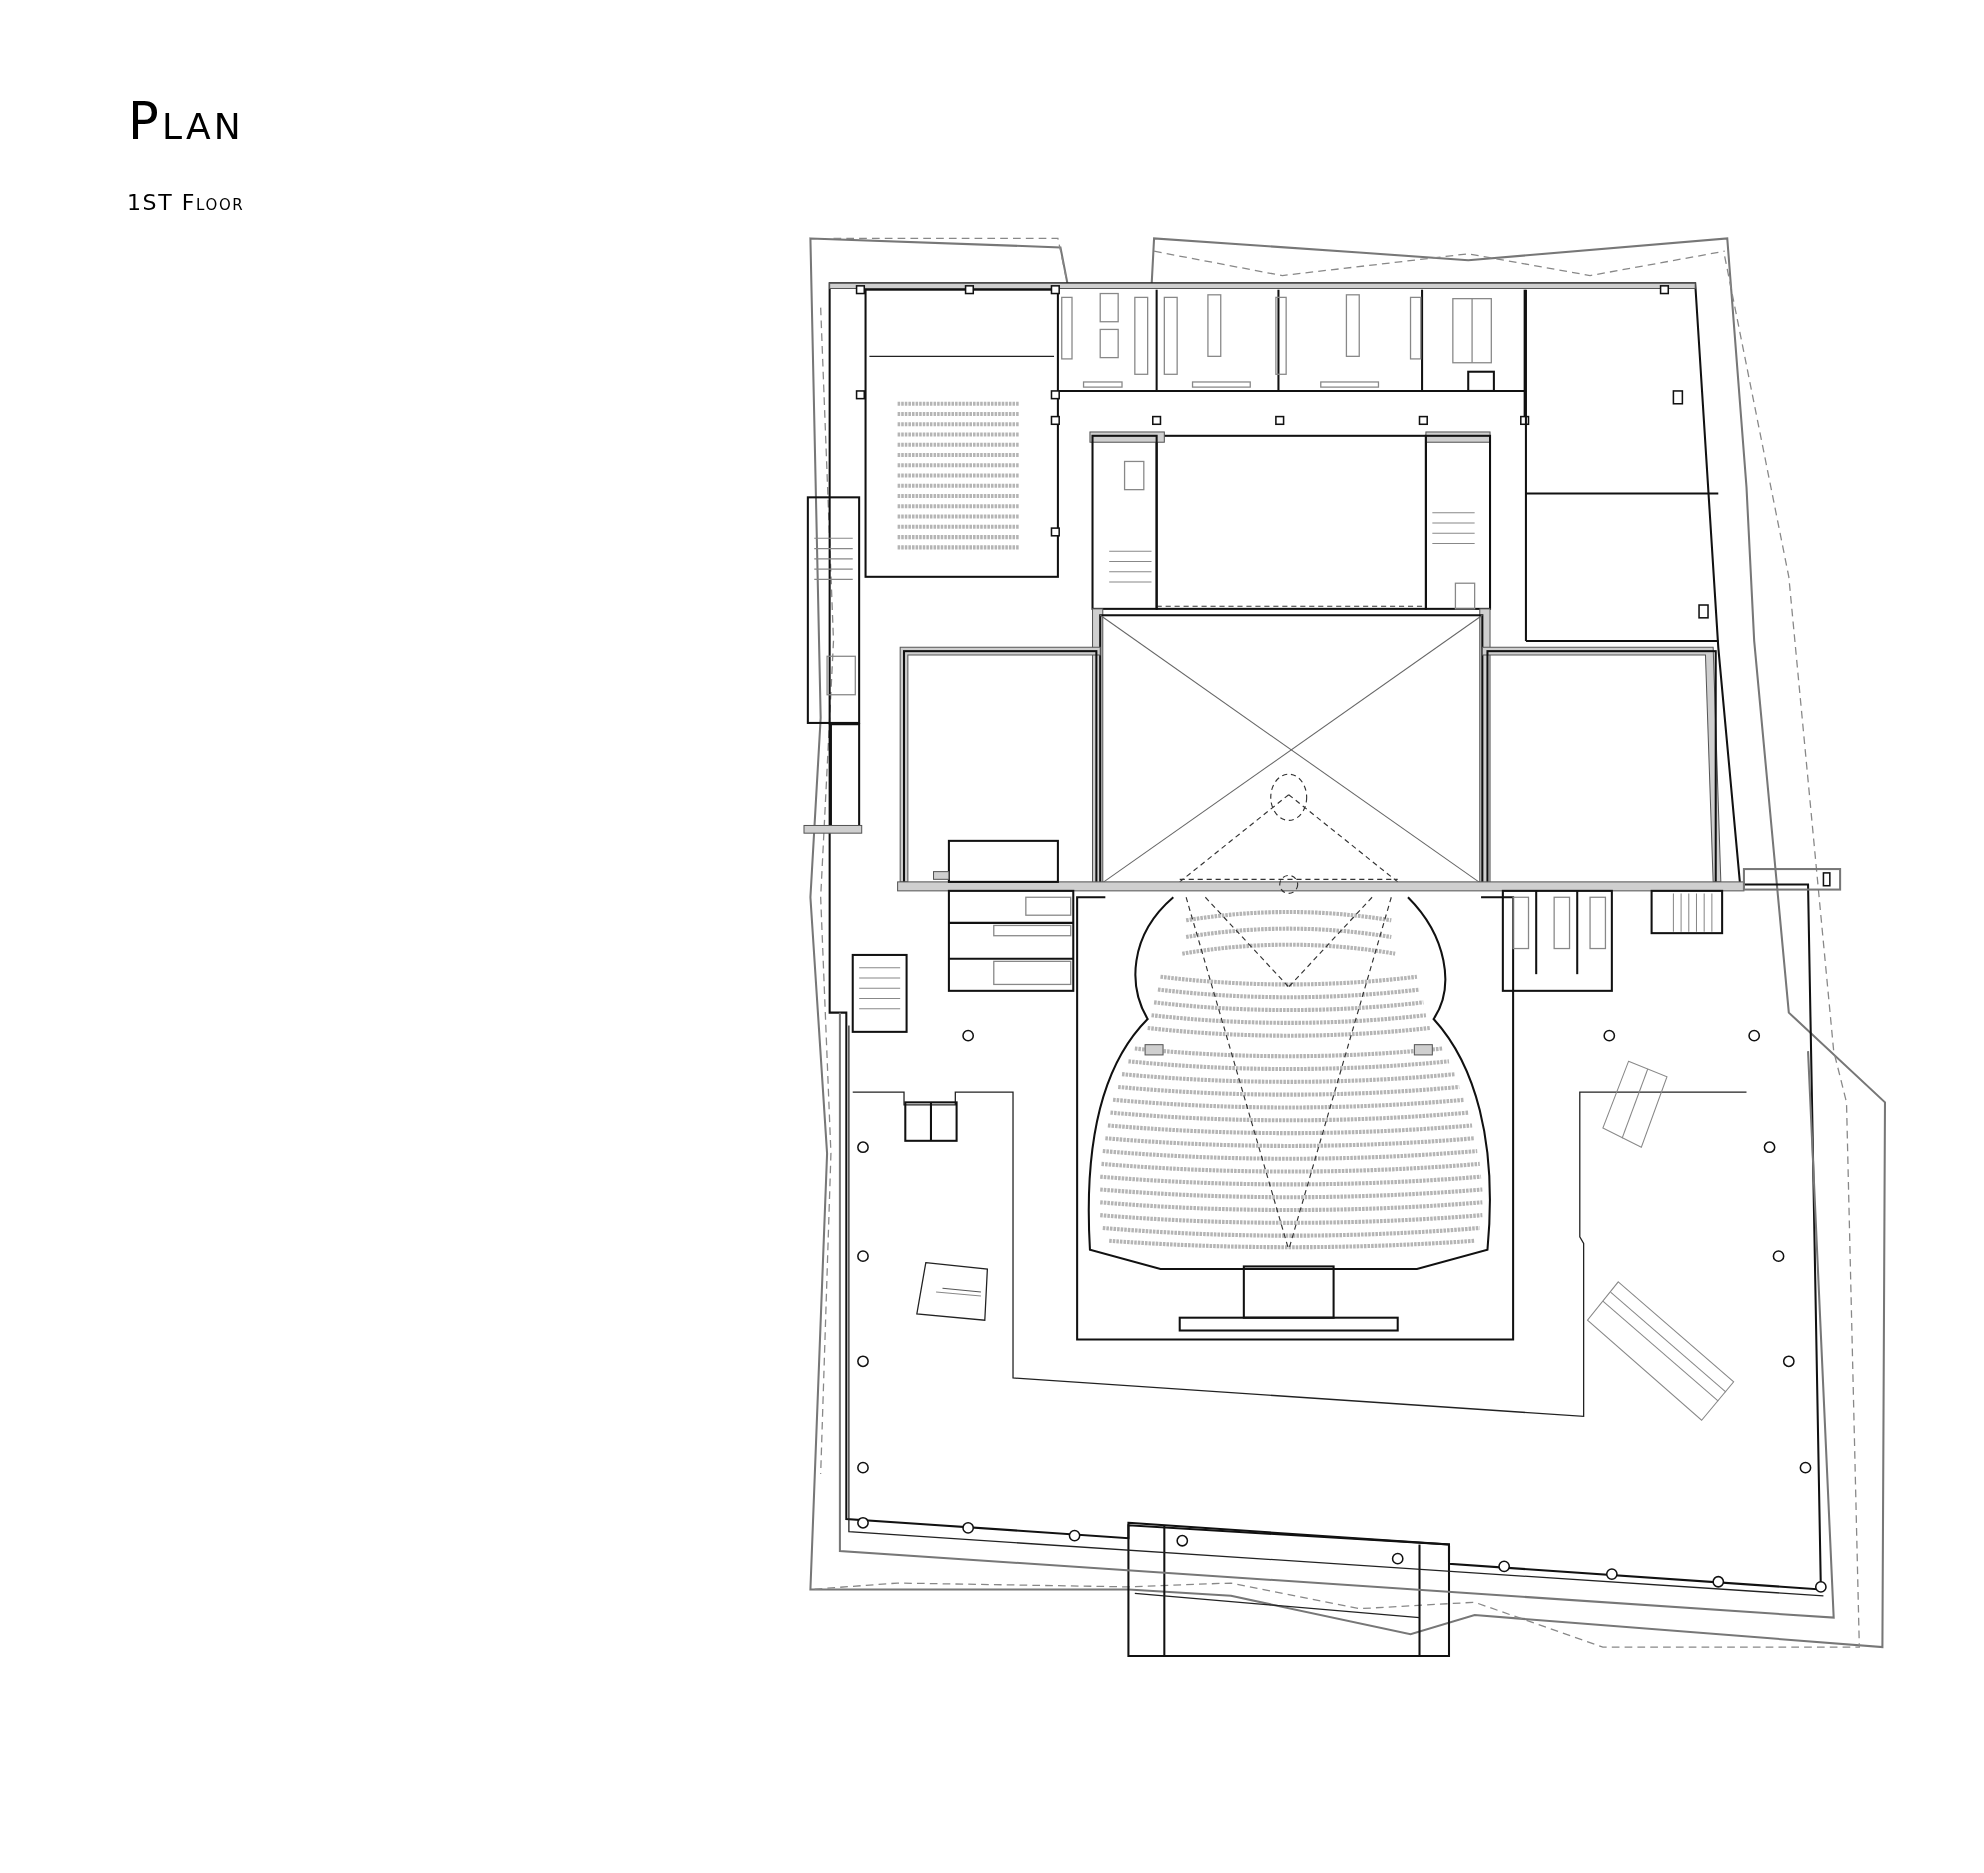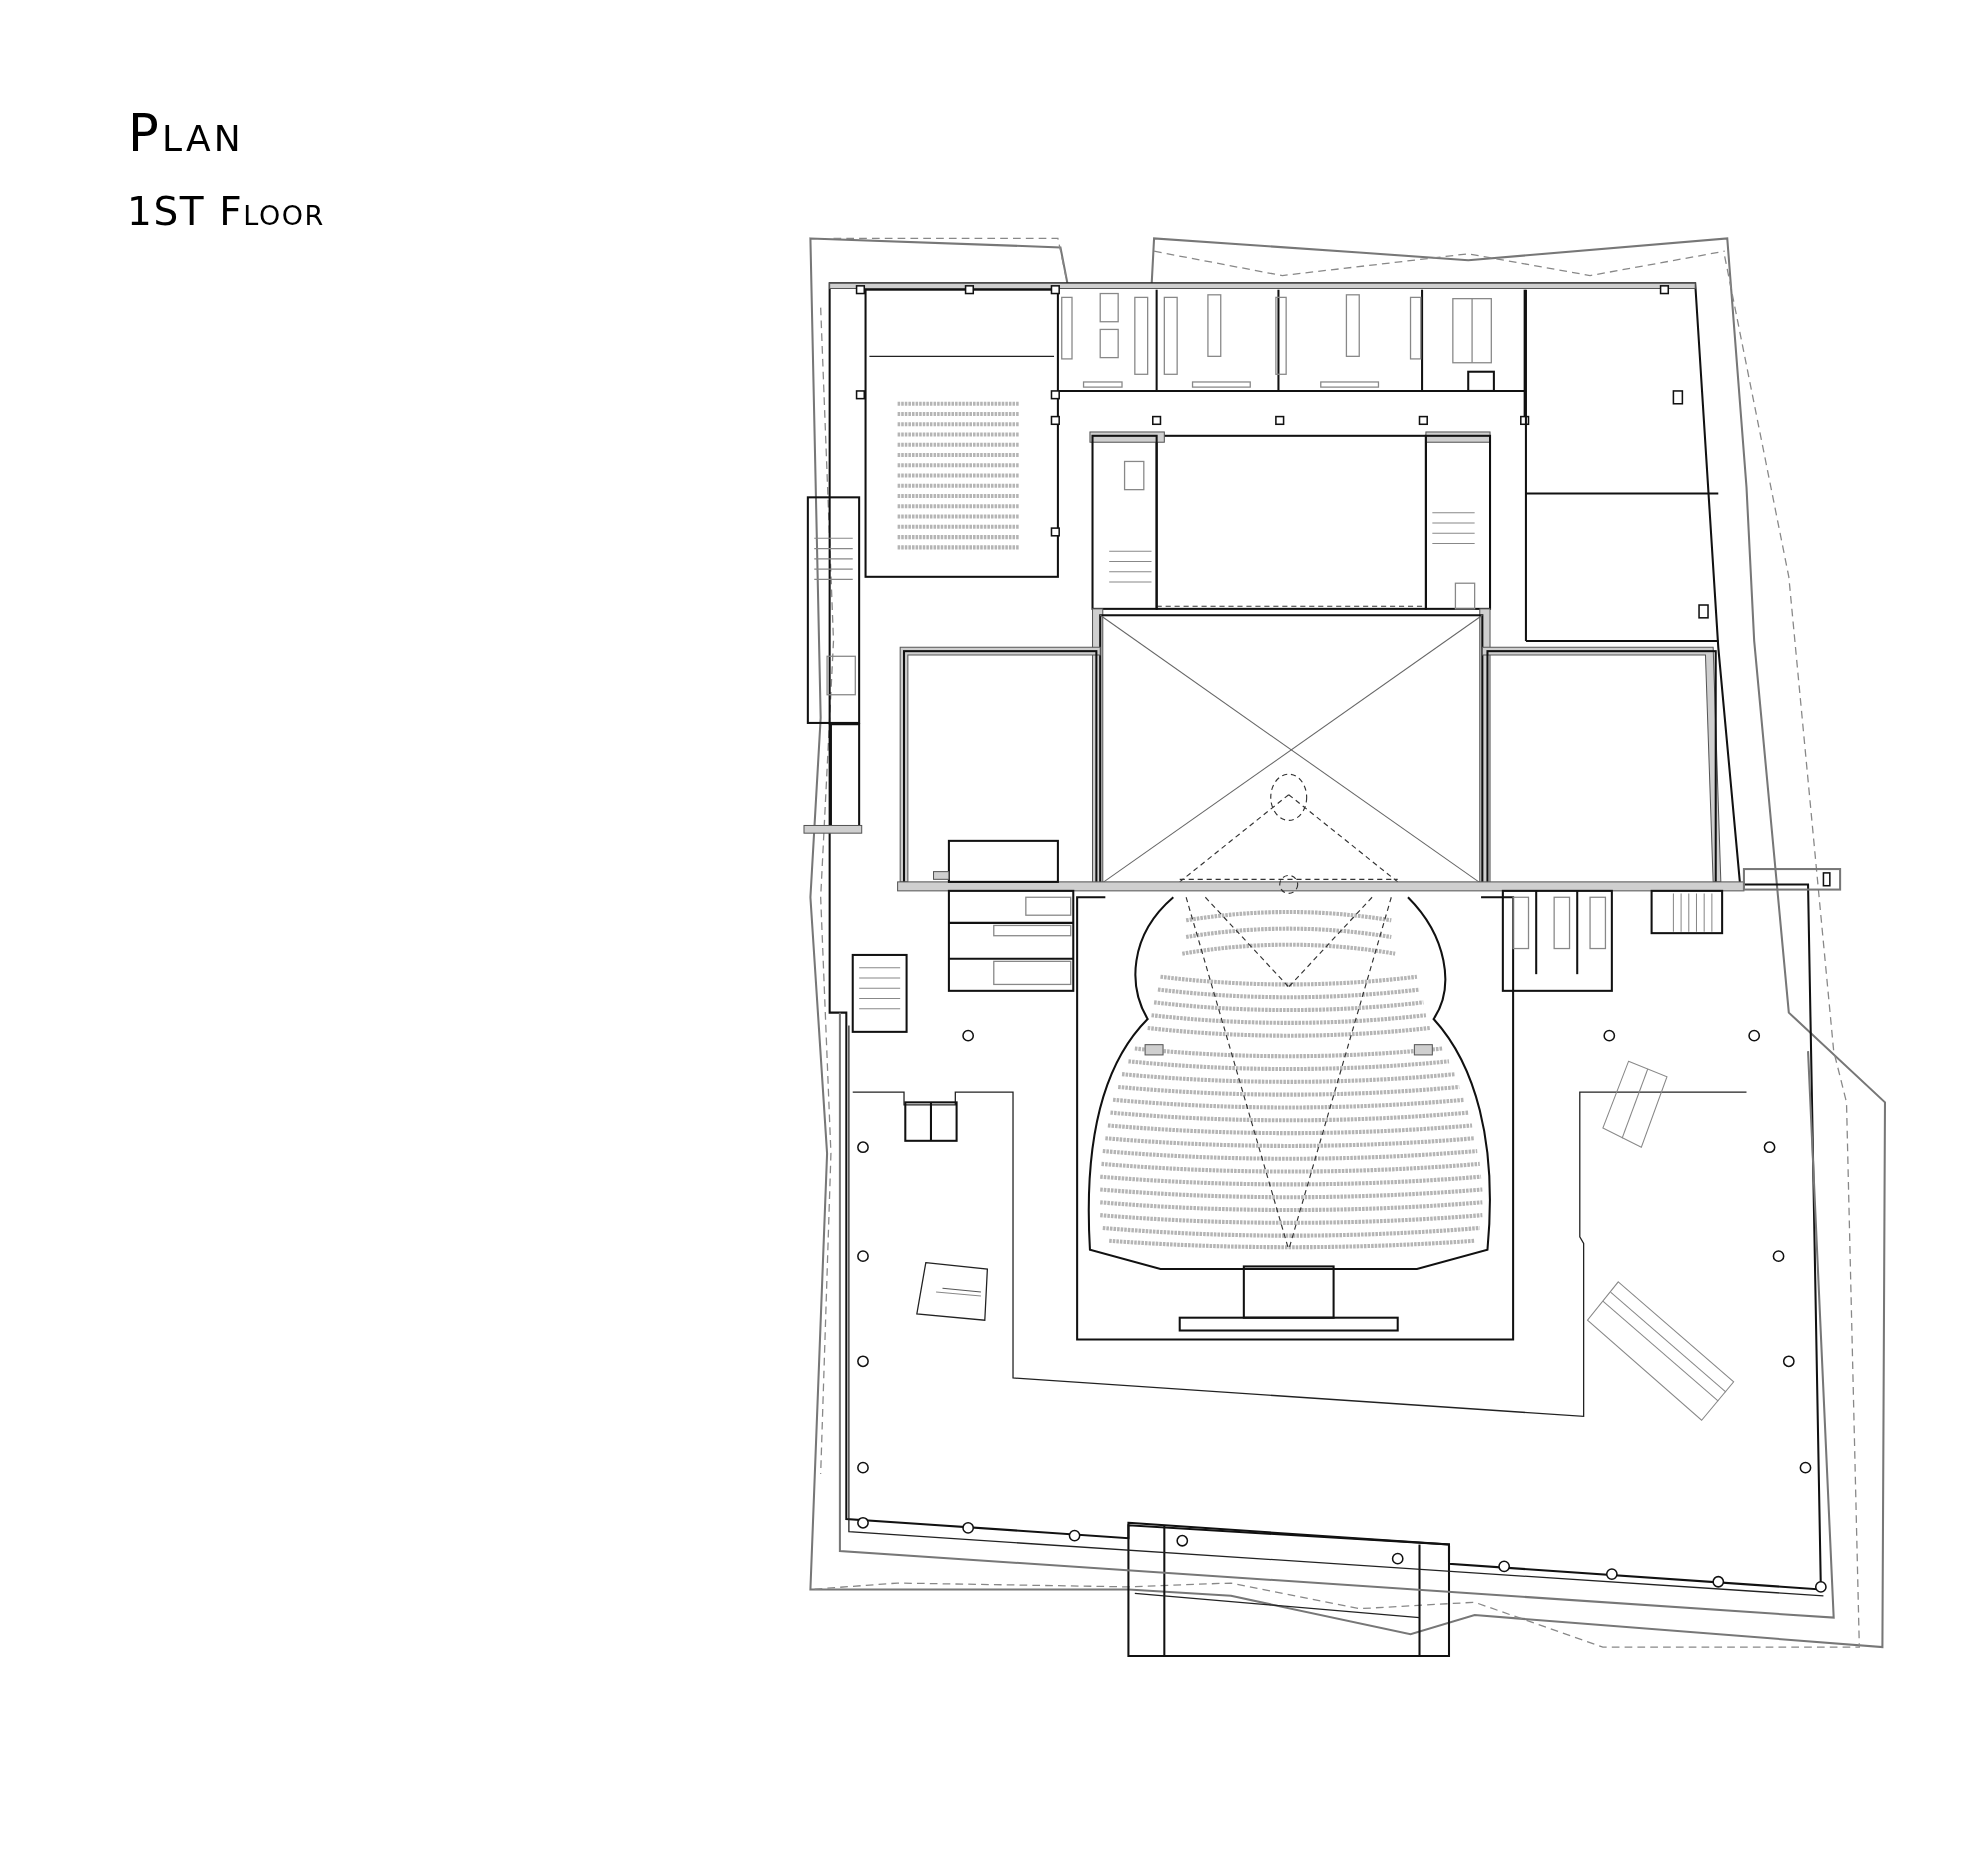--- a/index.html
+++ b/index.html
@@ -1,18 +1,18 @@
 <!DOCTYPE html>
 <html style="font-size:8.5px"><head>
 <meta charset="utf-8">
 <style>
   html, body { margin: 0; padding: 0; background: #ffffff; }
   body { width: 1985px; height: 1874px; position: relative; overflow: hidden; font-family: "DejaVu Sans", sans-serif; }
-  .title { position: absolute; left: 128px; top: 96px; font-family: "DejaVu Sans", sans-serif; font-size: 51px; letter-spacing: 3.2px; color: #000; font-variant: small-caps; line-height: 1; margin-top: 12px; }
-  .subtitle { position: absolute; left: 127px; top: 192px; font-family: "DejaVu Sans", sans-serif; font-size: 39px; letter-spacing: 1.6px; color: #000; font-variant: small-caps; line-height: 1; }
+  .title { position: absolute; left: 128px; top: 96px; font-family: "DejaVu Sans", sans-serif; font-size: 51px; letter-spacing: 3.2px; color: #000; font-variant: small-caps; line-height: 1; }
+  .subtitle { position: absolute; left: 127px; top: 192px; font-family: "DejaVu Sans", sans-serif; font-size: 22px; letter-spacing: 1.6px; color: #000; font-variant: small-caps; line-height: 1; }
   svg.plan { position: absolute; left: 0; top: 0; width: 1985px; height: 1874px; }
   .wall { fill: none; stroke: #111; stroke-width: 1.6; }
   .wall-thin { fill: none; stroke: #222; stroke-width: 1; }
   .grey-wall { fill: #cfcfcf; stroke: #555; stroke-width: 0.8; }
   .outline { fill: none; stroke: #777; stroke-width: 1.6; }
   .outline-dash { fill: none; stroke: #888; stroke-width: 1; stroke-dasharray: 6 4; }
   .seatrow { fill: none; stroke: #b5b5b5; stroke-width: 3.2; stroke-dasharray: 2 0.8; }
   .diag { fill: none; stroke: #666; stroke-width: 0.8; }
   .dash { fill: none; stroke: #333; stroke-width: 0.9; stroke-dasharray: 4 3; }
   .col { fill: #fff; stroke: #111; stroke-width: 1.2; }

